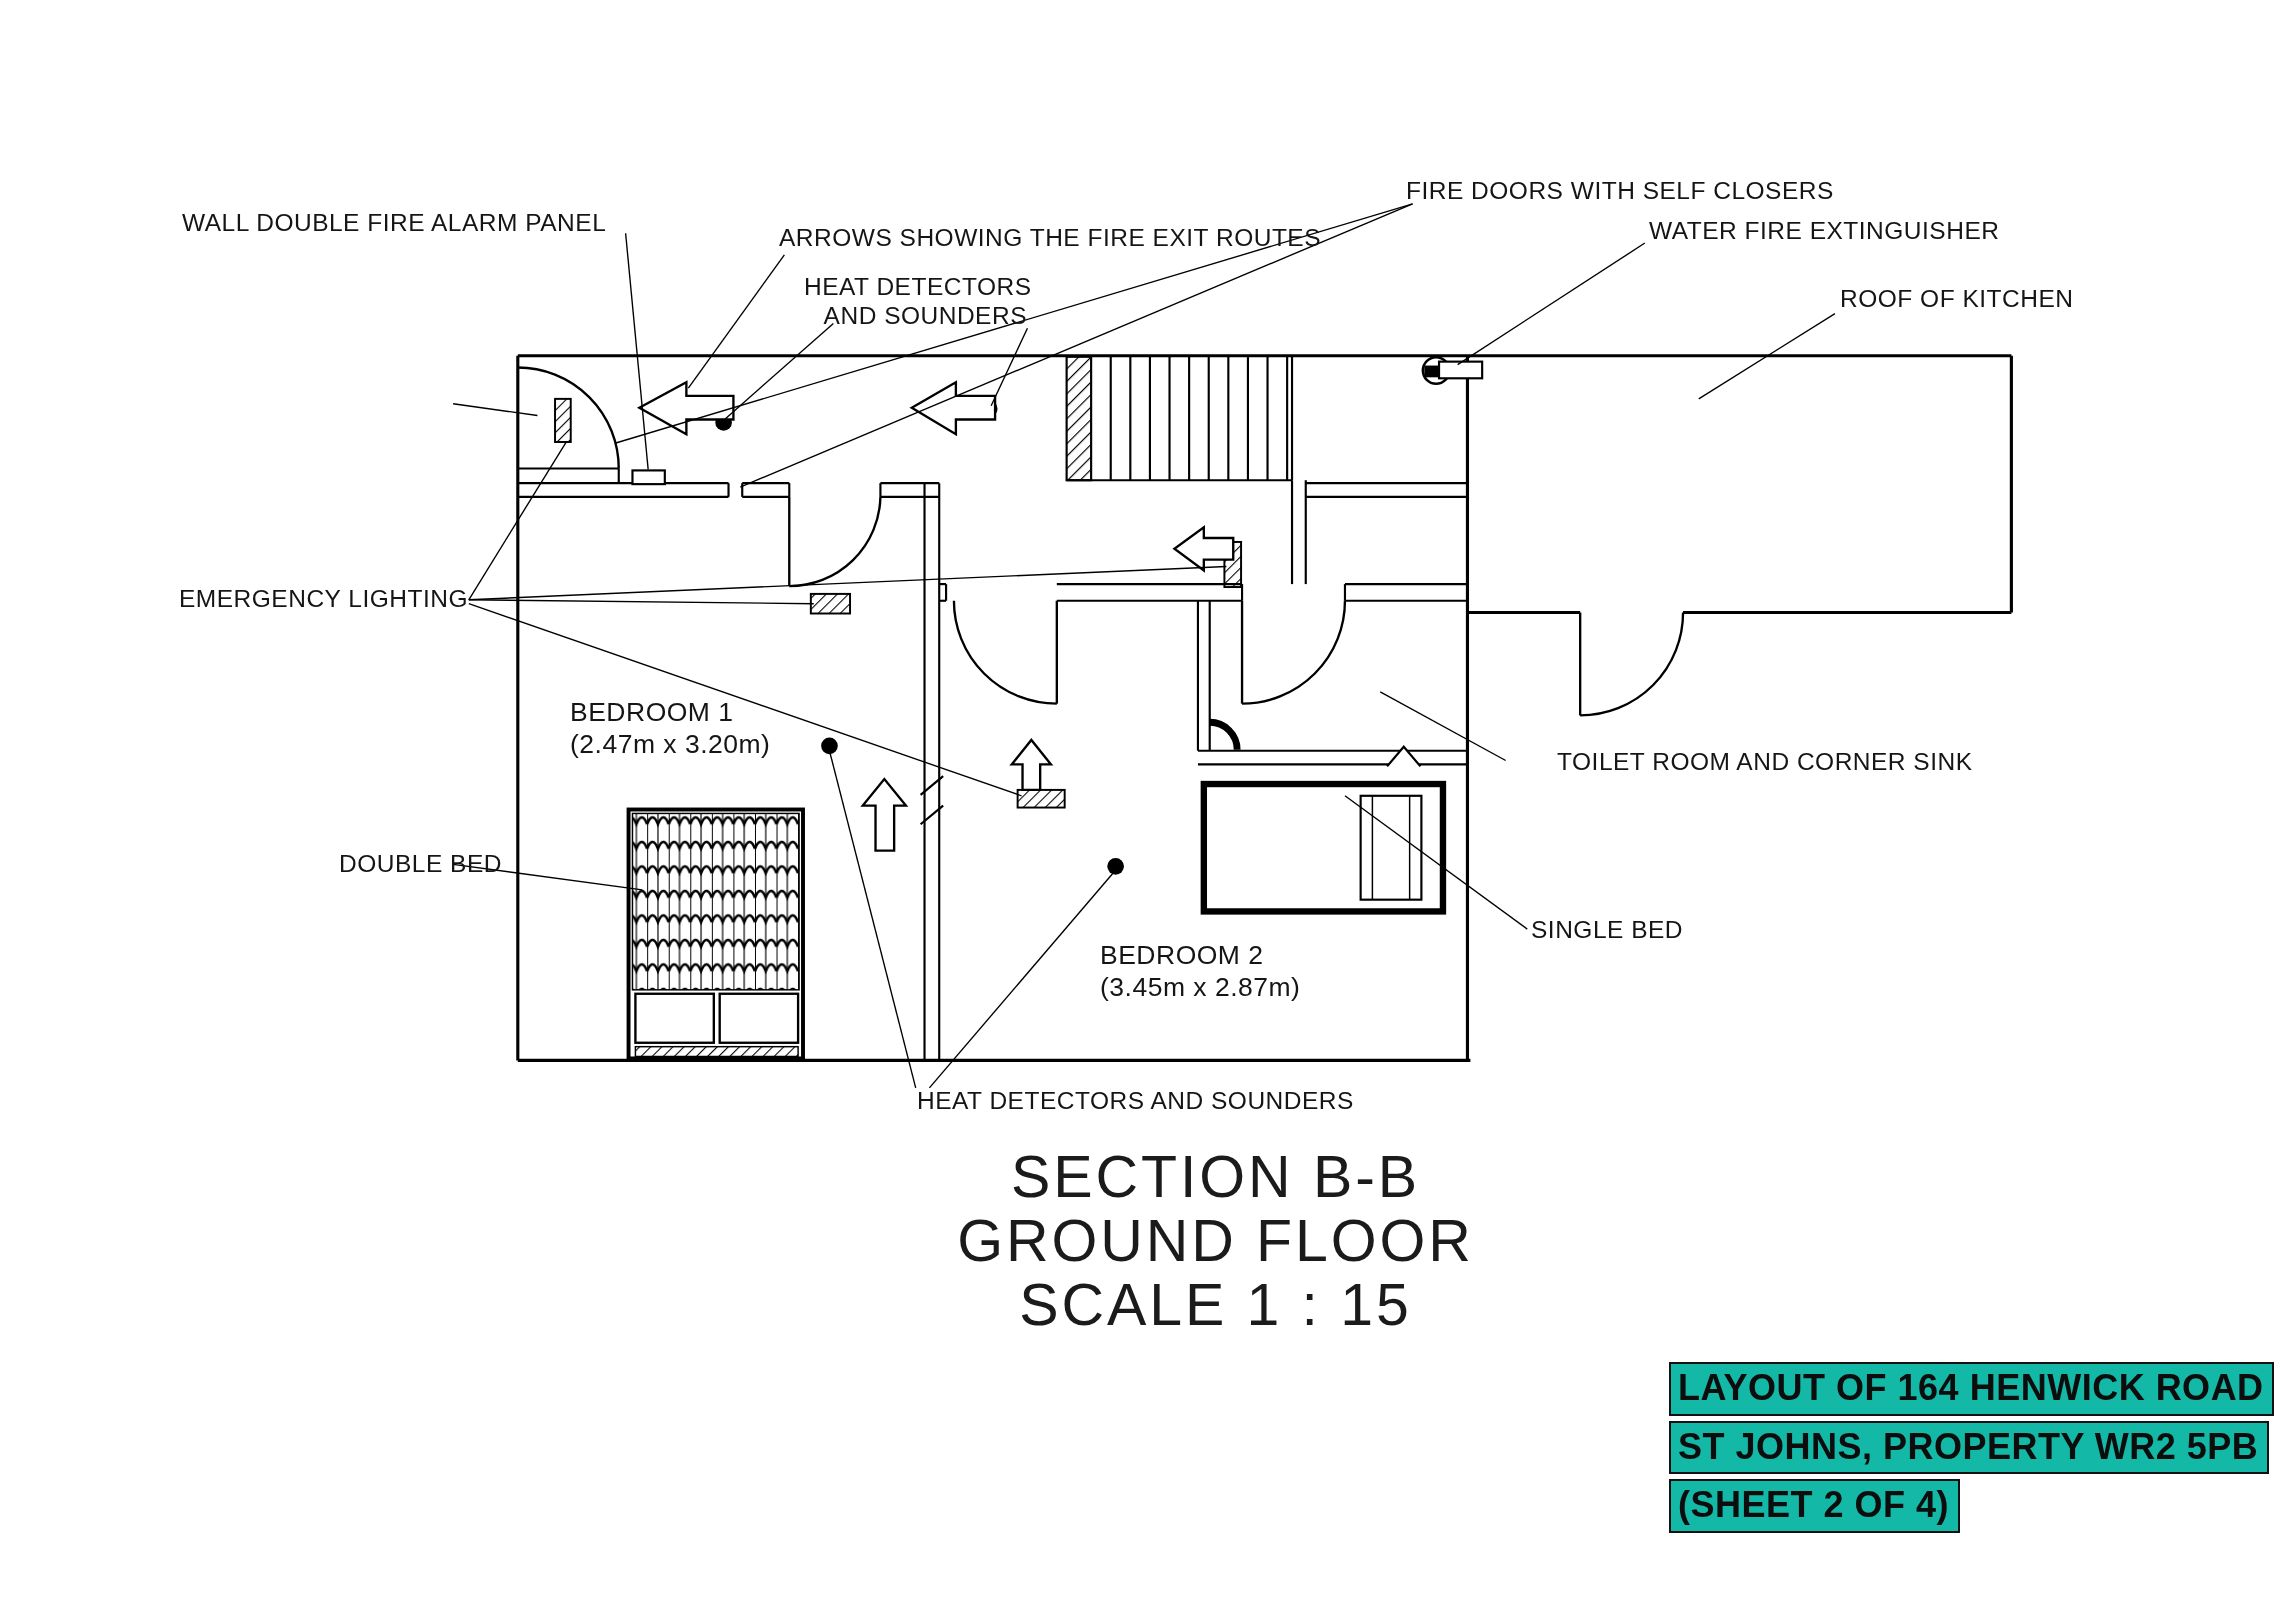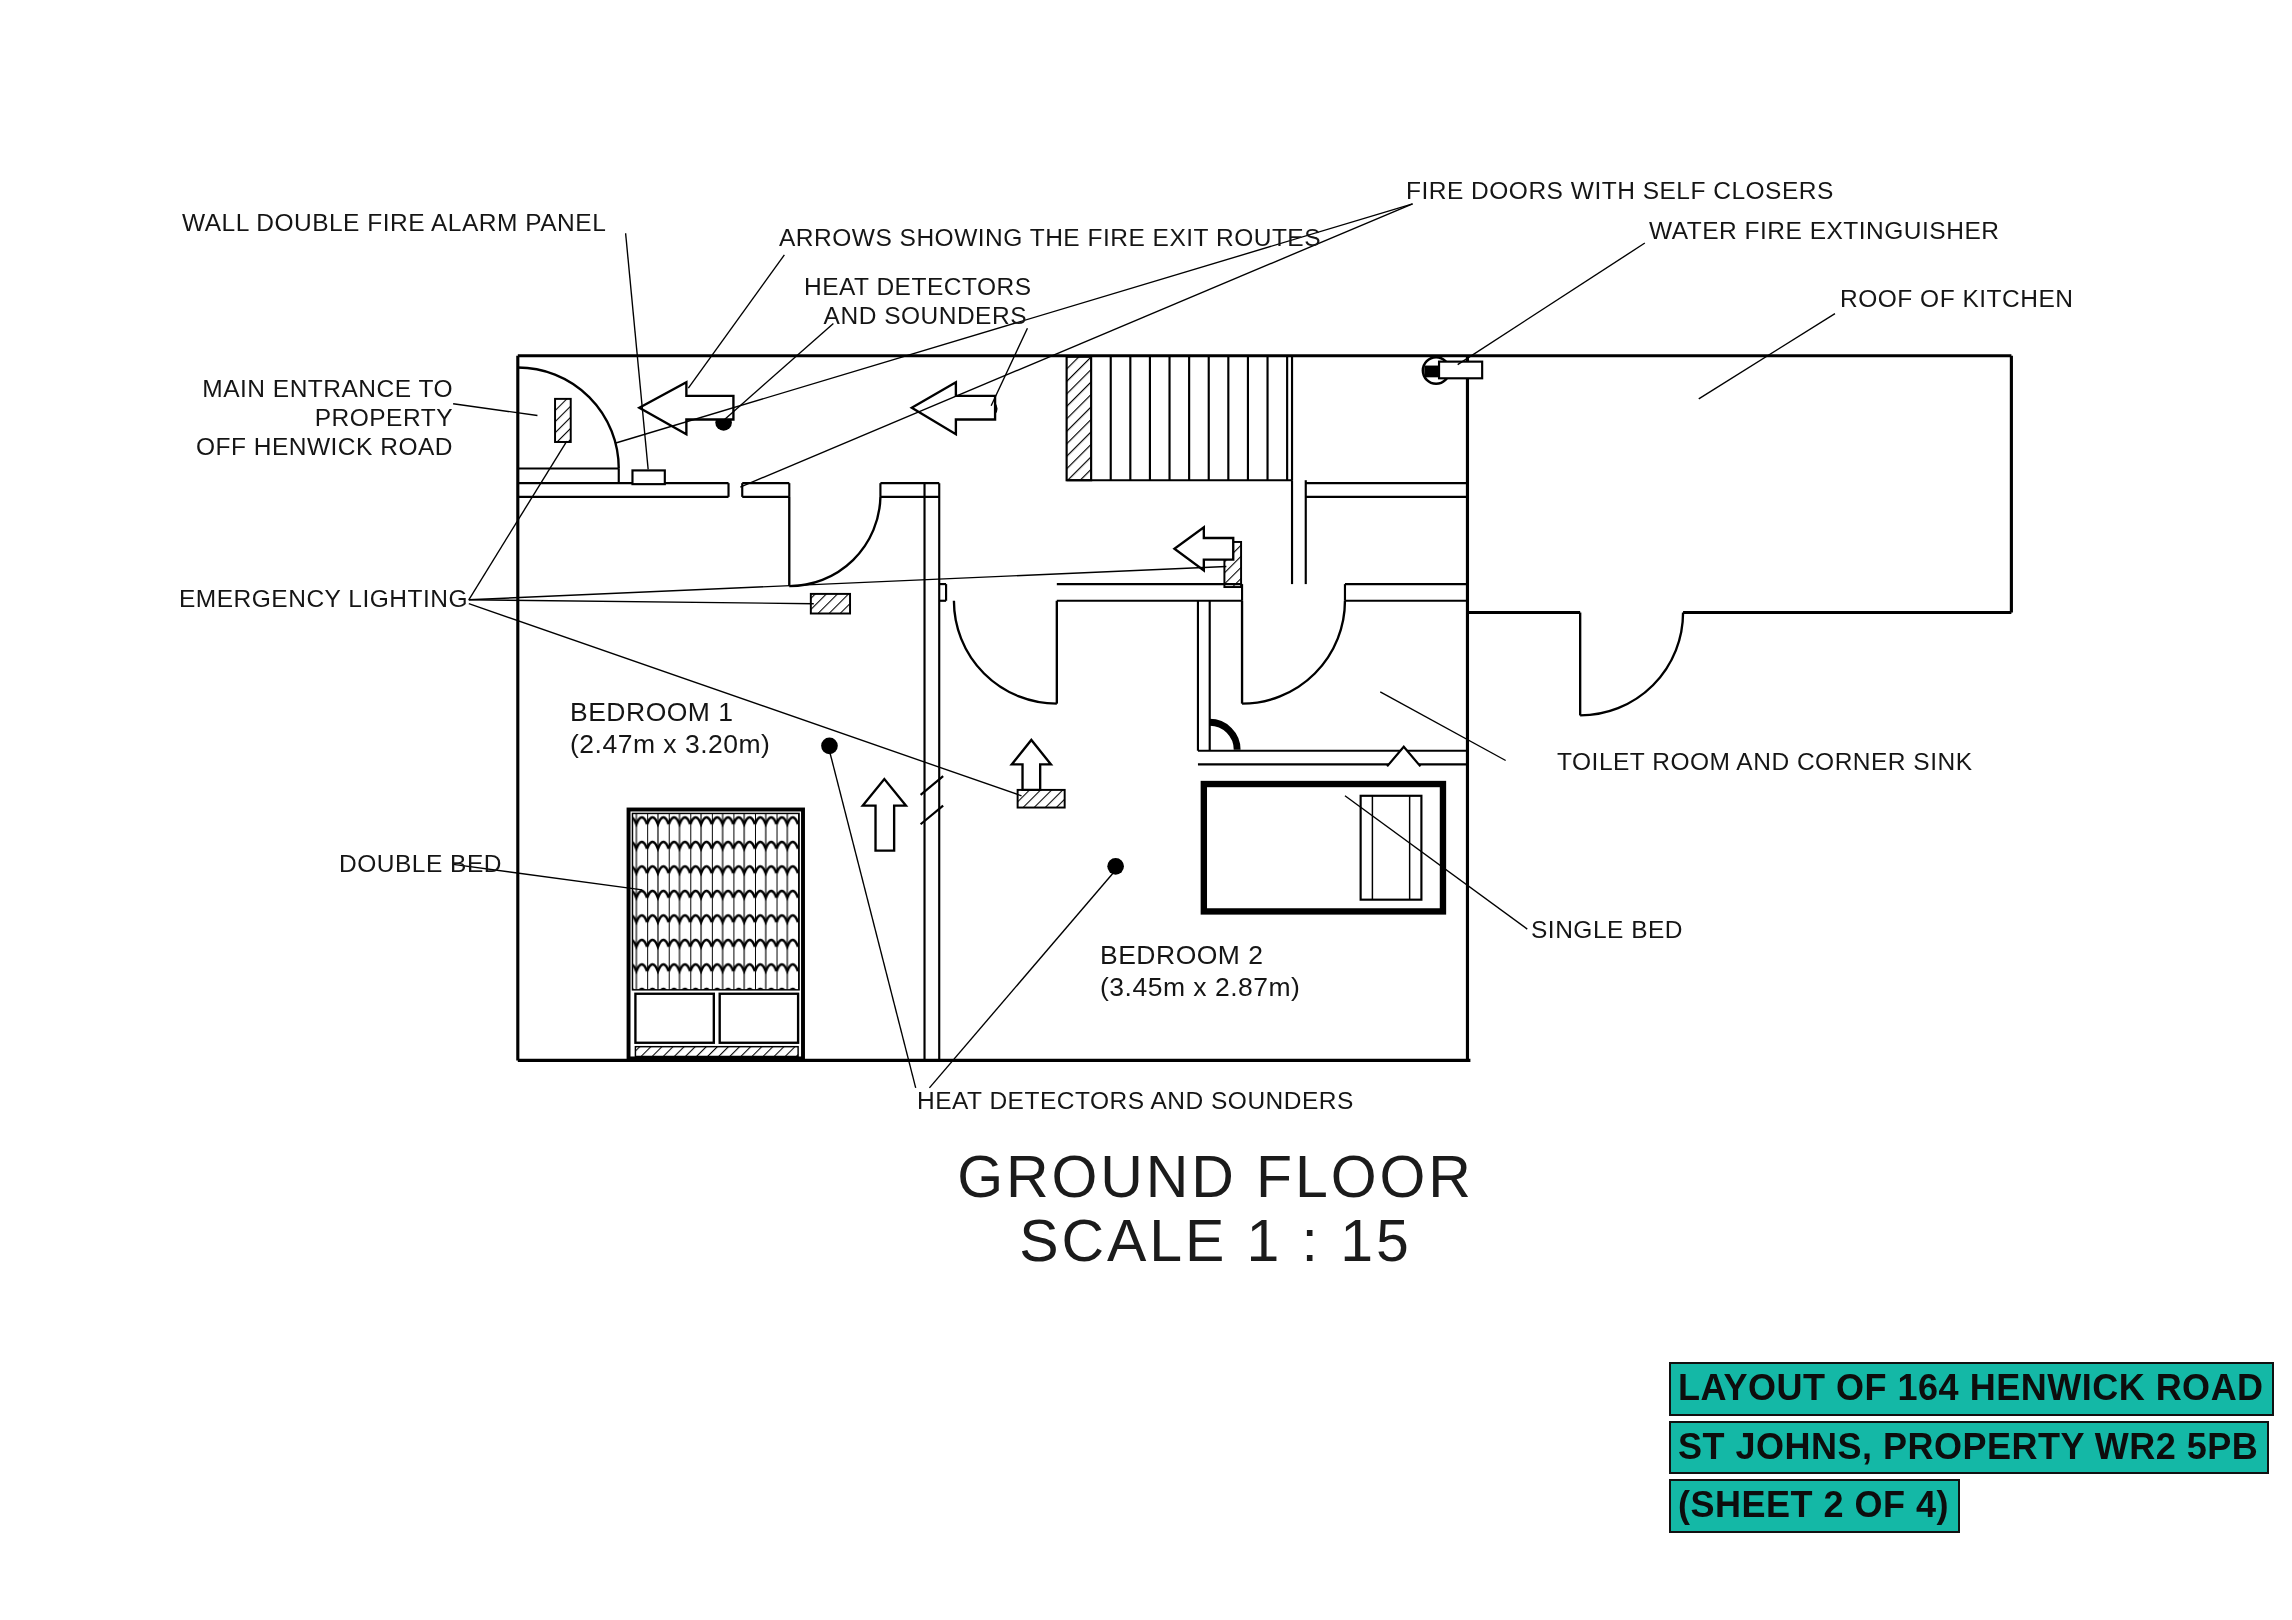--- a/index.html
+++ b/index.html
@@ -230,25 +230,20 @@
     <div>HEAT DETECTORS</div>
     <div>AND SOUNDERS</div>
   </div>
 
   <div class="lbl" style="left:1406px;top:176px;">FIRE DOORS WITH SELF CLOSERS</div>
 
   <div class="lbl" style="left:1649px;top:216px;">WATER FIRE EXTINGUISHER</div>
 
   <div class="lbl" style="left:1840px;top:284px;">ROOF OF KITCHEN</div>
 
-  <div class="lbl rt" style="left:167px;top:374px;width:286px;">
-    <div>MAIN ENTRANCE TO</div>
-    <div>PROPERTY</div>
-    <div>OFF HENWICK ROAD</div>
-  </div>
 
   <div class="lbl" style="left:179px;top:584px;">EMERGENCY LIGHTING</div>
 
   <div class="lbl room-lbl" style="left:570px;top:696px;">
     <div>BEDROOM 1</div>
     <div>(2.47m x 3.20m)</div>
   </div>
 
   <div class="lbl" style="left:299px;top:849px;margin-left:40px;">DOUBLE BED</div>
 
@@ -257,20 +252,21 @@
   <div class="lbl" style="left:1531px;top:915px;">SINGLE BED</div>
 
   <div class="lbl room-lbl" style="left:1100px;top:939px;">
     <div>BEDROOM 2</div>
     <div>(3.45m x 2.87m)</div>
   </div>
 
   <div class="lbl" style="left:917px;top:1086px;">HEAT DETECTORS AND SOUNDERS</div>
 
   <div class="title-block">
+    <div>SECTION B-B</div>
     <div>GROUND FLOOR</div>
     <div>SCALE 1 : 15</div>
   </div>
 
   <div class="sheet-info">
     <div class="row">LAYOUT OF 164 HENWICK ROAD</div>
     <div class="row">ST JOHNS, PROPERTY WR2 5PB</div>
     <div class="row">(SHEET 2 OF 4)</div>
   </div>
 

